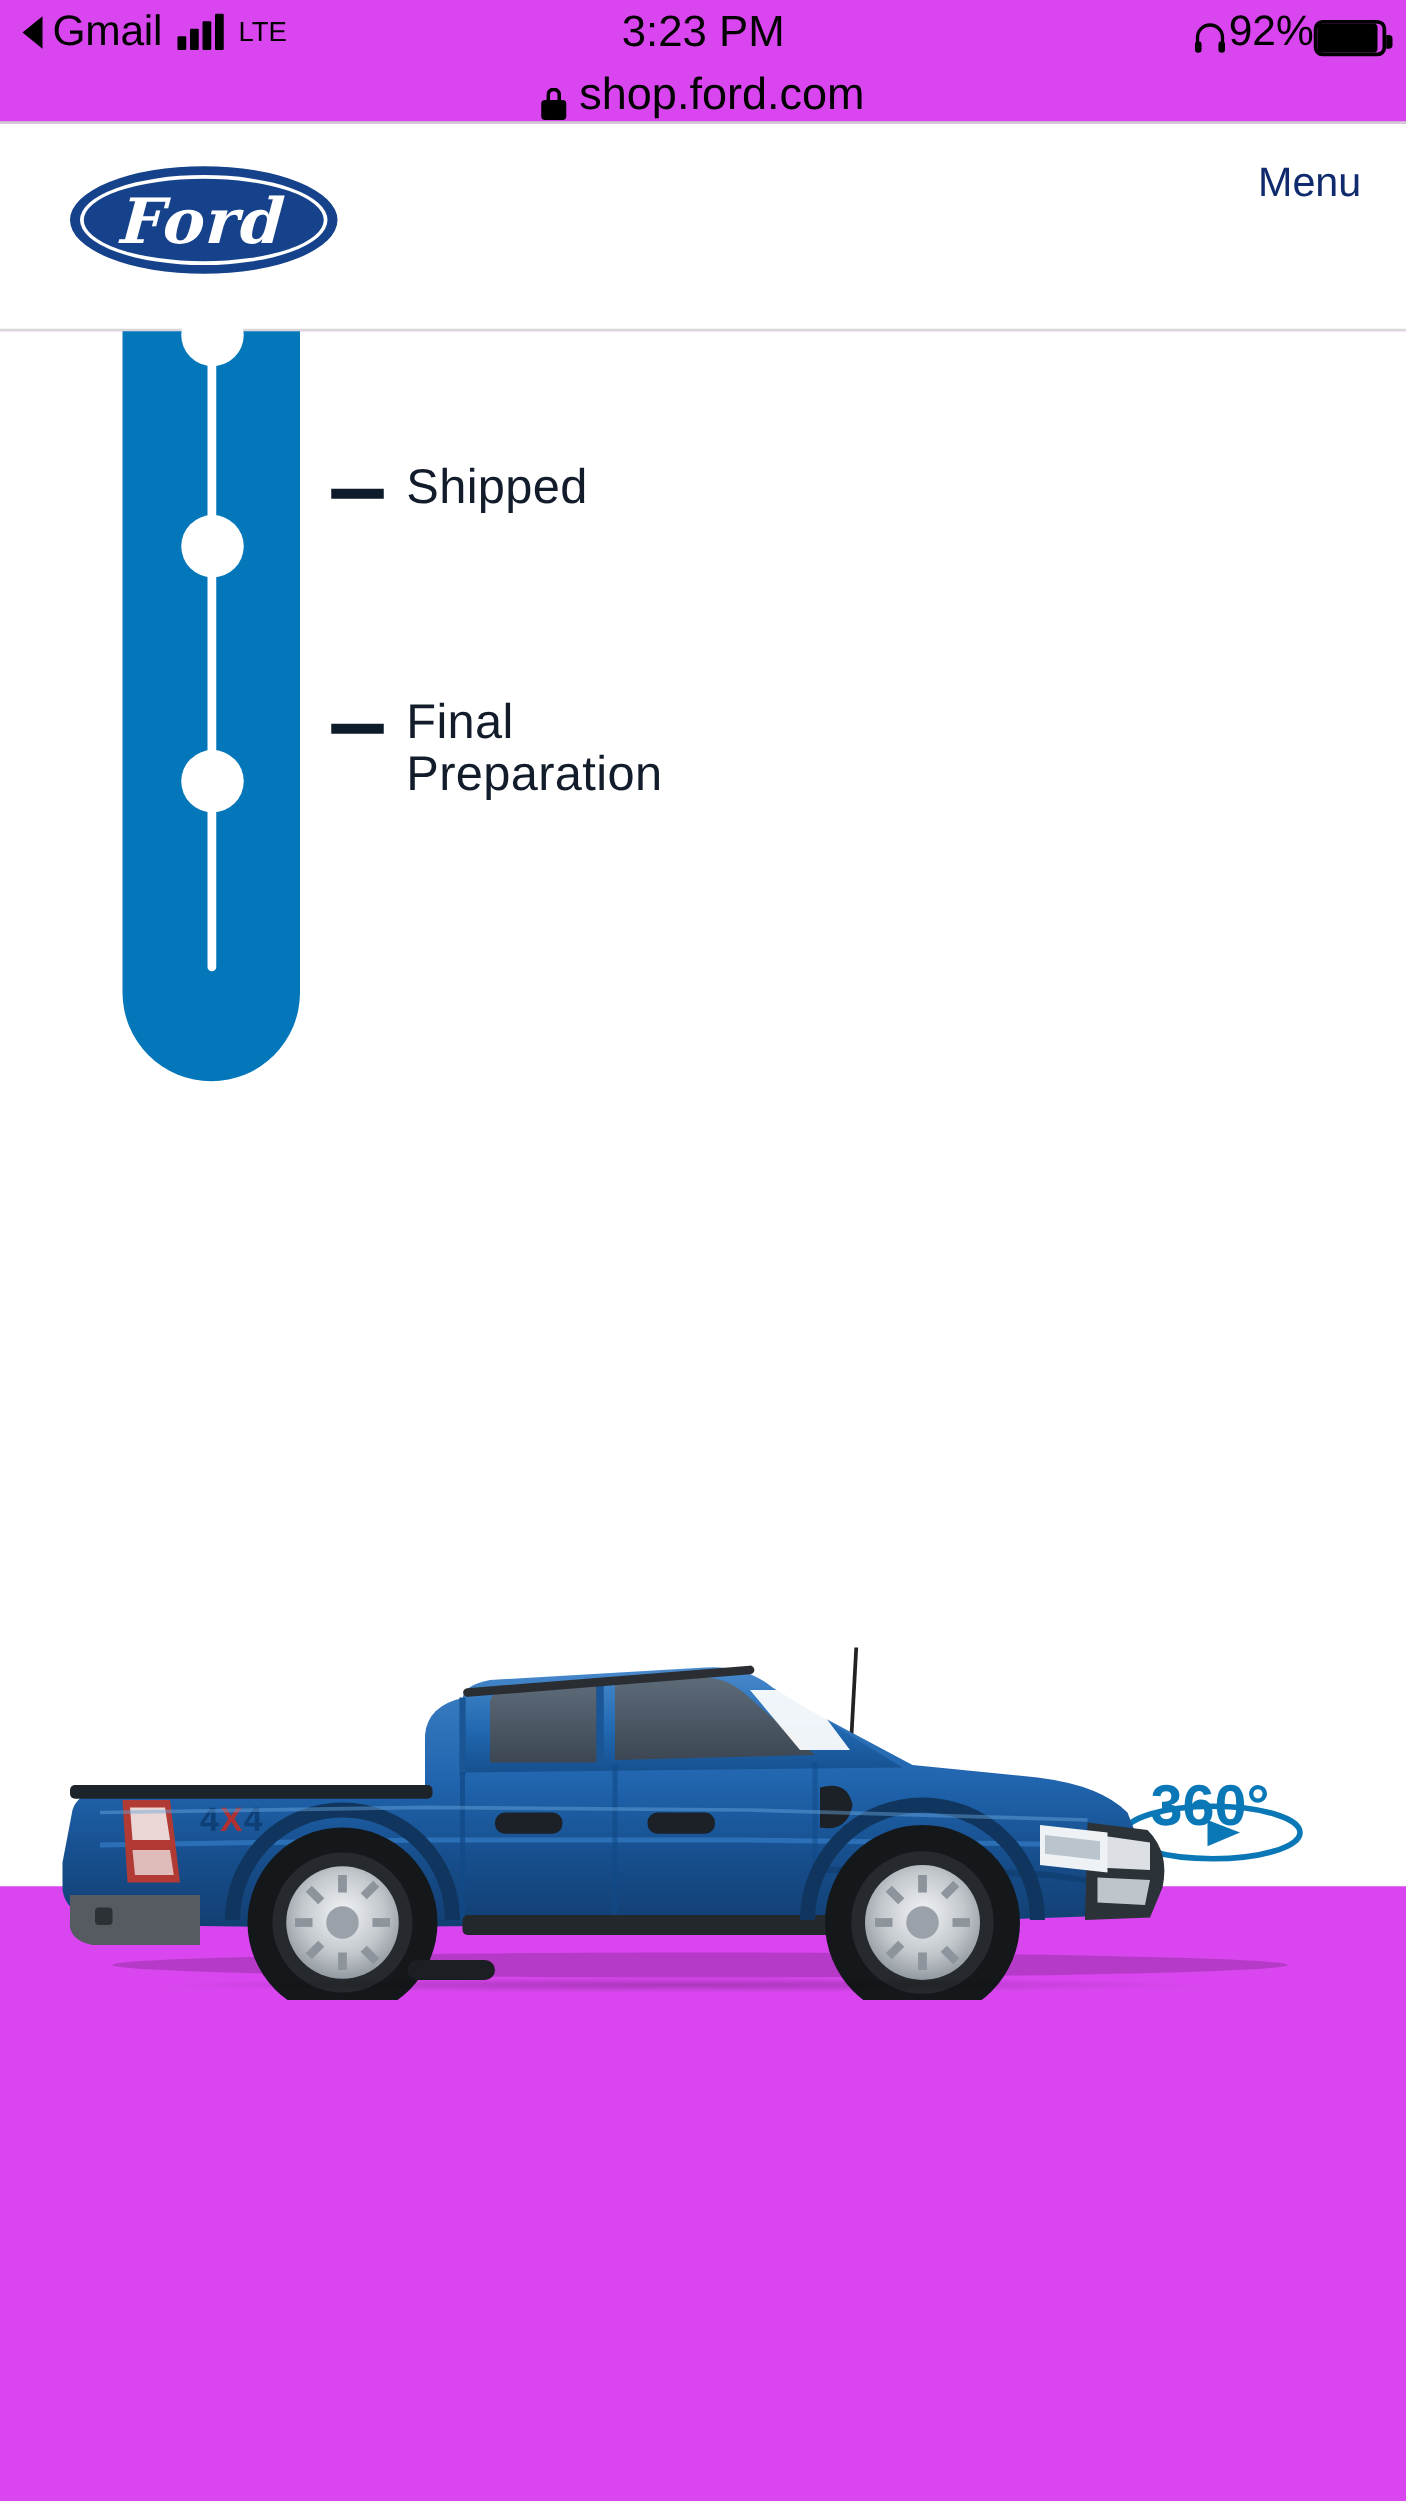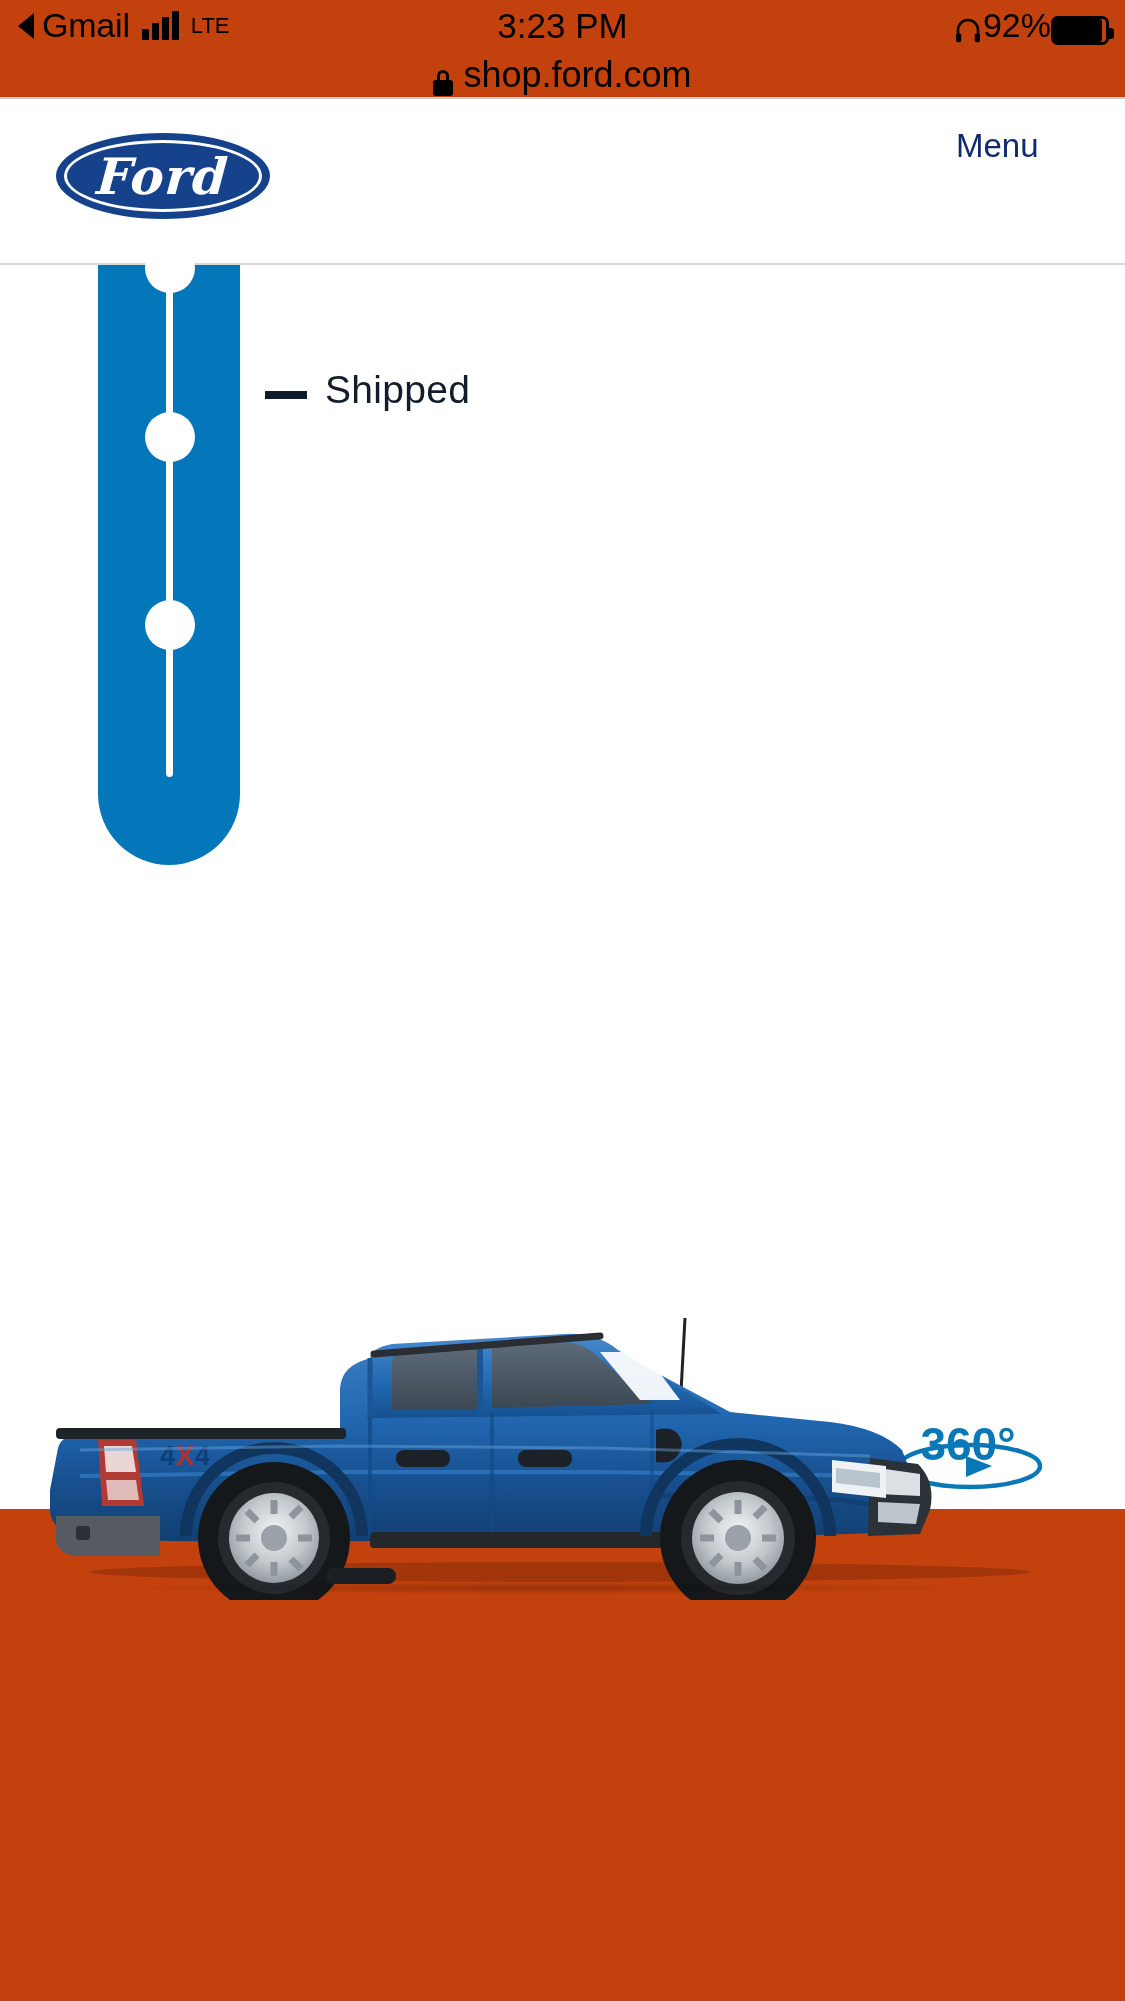--- a/index.html
+++ b/index.html
@@ -2,21 +2,21 @@
 <html><head>
 <meta charset="utf-8">
 <style>
   * { margin:0; padding:0; box-sizing:border-box; }
   html,body {
     width:1125px; height:2001px;
     background:#ffffff;
     font-family:"Liberation Sans", sans-serif;
     overflow:hidden;
   }
-  #page { position:relative; width:1125px; height:2001px; background:#c2410c; }
+  #page { position:relative; width:1125px; height:2001px; background:#d946ef; }
 
   
   .statusbar {
     position:absolute; left:0; top:0; width:1125px; height:52px;
     display:flex; align-items:center;
   }
   .sb-left { position:absolute; left:18px; top:6px; display:flex; align-items:center; gap:8px; }
   .back-tri {
     width:0; height:0;
     border-top:13px solid transparent; border-bottom:13px solid transparent;
@@ -80,21 +80,21 @@
   .ford-logo-ring {
     position:absolute; left:8px; top:7px; right:8px; bottom:7px;
     border:3px solid #fff; border-radius:50%;
   }
   .ford-word {
     position:relative; color:#fff;
     font-family:"DejaVu Serif", serif;
     font-style:italic; font-size:50px; font-weight:700;
     letter-spacing:1px; transform:skewX(-4deg);
   }
-  .menu-btn { position:absolute; right:49px; top:28px; width:120px; text-align:left; }
+  .menu-btn { position:absolute; right:36px; top:28px; width:120px; text-align:right; }
   .menu-btn .bar { width:95px; height:9px; background:#102a6e; border-radius:1px; margin:0 auto 16px auto; }
   .menu-btn .bar:last-of-type { margin-bottom:10px; }
   .menu-label { font-size:33px; color:#102a6e; }
 
   
   .page-body { position:absolute; left:0; top:265px; width:1125px; height:1244px; background:#fff; }
 
   
   .tracker { position:absolute; left:98px; top:0px; width:142px; height:600px; }
   .tracker-bar {
@@ -189,20 +189,24 @@
       <div class="tracker-dot d0"></div>
       <div class="tracker-dot d1"></div>
       <div class="tracker-dot d2"></div>
     </div>
 
     <div class="step s1">
       <span class="step-dash"></span>
       <span class="step-label">Shipped</span>
     </div>
 
+    <div class="step s2">
+      <span class="step-dash"></span>
+      <span class="step-label"><span>Final</span><br><span>Preparation</span></span>
+    </div>
 
     <svg class="badge360" viewBox="0 0 180 100">
       <ellipse cx="90" cy="62" rx="70" ry="21" fill="none" stroke="#0a77b6" stroke-width="4.5"></ellipse>
       <polygon points="86,52 112,62 86,73" fill="#0a77b6"></polygon>
       <text x="88" y="56" text-anchor="middle" font-family="Liberation Sans, sans-serif" font-size="46" font-weight="700" fill="#0a77b6">360°</text>
     </svg>
 
     <div class="vehicle-stage">
       <svg viewBox="0 0 1045 300" width="1045" height="300">
         <defs>

